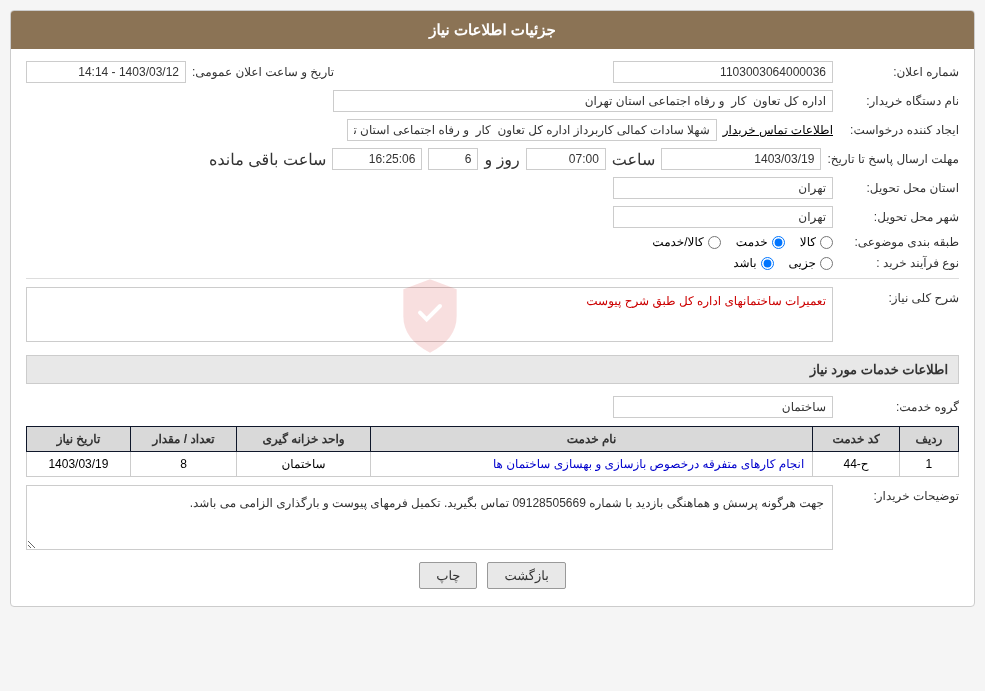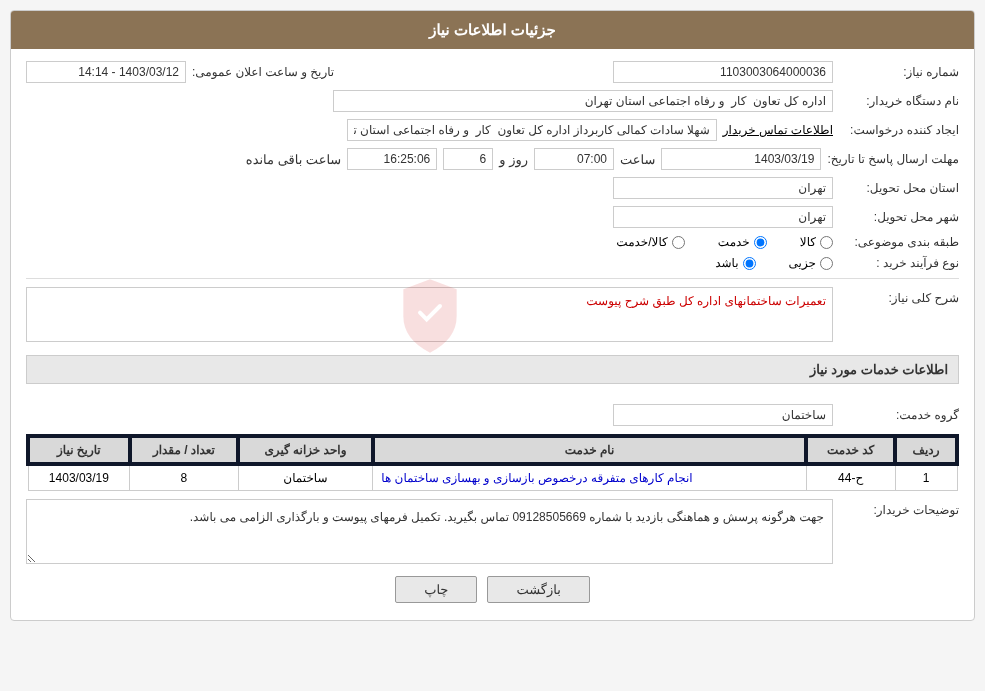--- a/index.html
+++ b/index.html
@@ -53,50 +53,49 @@
       font-size: 12px;
       font-family: Tahoma, Arial, sans-serif;
       direction: rtl;
       text-align: right;
       color: #333;
     }
     .input-md { width: 220px; }
     .input-xs { width: 80px; }
     .input-date { width: 160px; }
     .date-label {
-      font-size: 13px;
+      font-size: 16px;
       color: #333;
       white-space: nowrap;
     }
     .link-text {
       color: #000000;
       text-decoration: underline;
       cursor: pointer;
       font-size: 12px;
     }
     .section-header {
       background: #e8e8e8;
       border: 1px solid #ccc;
       padding: 6px 10px;
       font-size: 13px;
       font-weight: bold;
       color: #333;
-      margin: 10px 0 20px 0;
+      margin: 10px 0 12px 0;
     }
     .radio-group {
       display: flex;
       gap: 15px;
       align-items: center;
     }
     .radio-item {
       display: flex;
       align-items: center;
       gap: 4px;
       font-size: 12px;
-      margin-left: 18px;
     }
     .note-text {
       font-size: 12px;
       color: #333;
     }
     .textarea-box {
       border: 1px solid #ccc;
       background: #fff;
       padding: 6px;
       font-size: 12px;
@@ -109,21 +108,21 @@
       color: #c00;
     }
     .services-table {
       width: 100%;
       border-collapse: collapse;
       margin: 8px 0;
       font-size: 12px;
     }
     .services-table th {
       background: #d9d9d9;
-      border: 4px solid #0f172a;
+      border: 1px solid #0f172a;
       padding: 5px 8px;
       text-align: center;
       color: #333;
       font-weight: bold;
     }
     .services-table td {
       border: 1px solid #ccc;
       padding: 5px 8px;
       text-align: center;
     }
@@ -145,21 +144,21 @@
       line-height: 1.6;
     }
     .button-row {
       display: flex;
       justify-content: center;
       gap: 10px;
       margin-top: 12px;
       margin-bottom: 5px;
     }
     .btn {
-      padding: 5px 28px;
+      padding: 5px 16px;
       font-size: 13px;
       font-family: Tahoma, Arial, sans-serif;
       cursor: pointer;
       border: 1px solid #999;
       border-radius: 2px;
     }
     .btn-print {
       background: #e8e8e8;
       color: #333;
     }
@@ -175,21 +174,21 @@
   </style>
 </head>
 <body>
 
 <div class="page-wrapper">
   <div class="main-panel">
     <div class="panel-header">جزئیات اطلاعات نیاز</div>
     <div class="panel-body">
 
       <div class="form-row">
-        <span class="label">شماره نیاز:</span>
+        <span class="label">شماره اعلان:</span>
         <input class="input-box input-md" type="text" value="1103003064000036" readonly="" style="">
         <span style="margin-right:auto;"></span>
         <span class="label">تاریخ و ساعت اعلان عمومی:</span>
         <input class="input-box input-date" type="text" value="1403/03/12 - 14:14" readonly="" style="">
       </div>
 
       <div class="form-row">
         <span class="label">نام دستگاه خریدار:</span>
         <input class="input-box" style="width: 500px;" type="text" value="اداره کل تعاون  کار  و رفاه اجتماعی استان تهران" readonly="">
       </div>
@@ -284,21 +283,21 @@
             <th>نام خدمت</th>
             <th>واحد خزانه گیری</th>
             <th>تعداد / مقدار</th>
             <th>تاریخ نیاز</th>
           </tr>
         </thead>
         <tbody>
           <tr>
             <td>1</td>
             <td>ح-44</td>
-            <td class="link-cell" style="color:#0000cc;text-align:left;">انجام کارهای متفرقه درخصوص بازسازی و بهسازی ساختمان ها</td>
+            <td class="link-cell" style="color:#0000cc;text-align:right;">انجام کارهای متفرقه درخصوص بازسازی و بهسازی ساختمان ها</td>
             <td>ساختمان</td>
             <td>8</td>
             <td>1403/03/19</td>
           </tr>
         </tbody>
       </table>
 
       <div class="form-row" style="align-items:flex-start;">
         <span class="label" style="min-width:120px;padding-top:4px;">توضیحات خریدار:</span>
         <textarea class="desc-box" style="flex: 1 1 0%;">جهت هرگونه پرسش و هماهنگی بازدید با شماره 09128505669 تماس بگیرید. تکمیل فرمهای پیوست و بارگذاری الزامی می باشد.</textarea>

